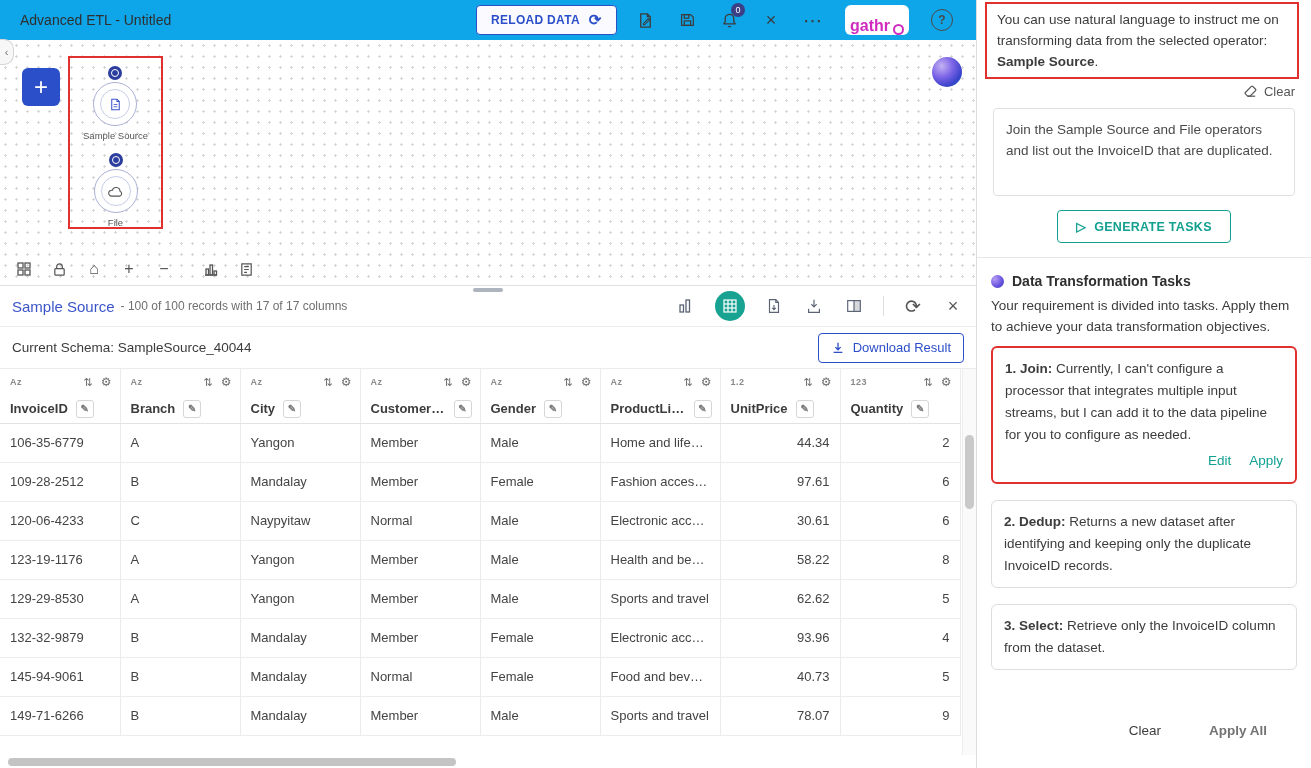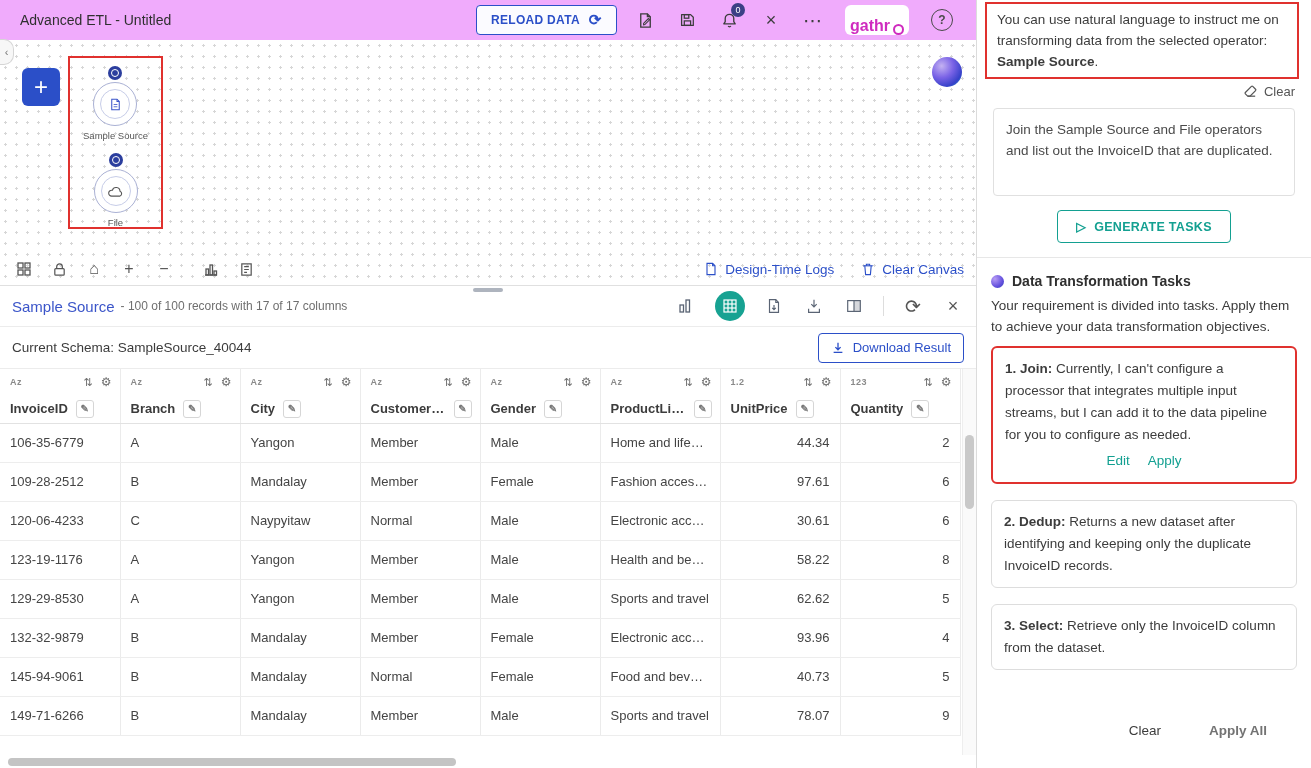--- a/index.html
+++ b/index.html
@@ -3,21 +3,21 @@
 <meta charset="utf-8">
 <style>
   * { box-sizing: border-box; }
   body { margin:0; font-family:"Liberation Sans", sans-serif; background:#fff; }
   .app { position:relative; width:1311px; height:768px; overflow:hidden; background:#fff; }
 
   
   .main { position:absolute; left:0; top:0; width:976px; height:768px; }
 
   
-  .topbar { position:relative; height:51px; background:#f0abfc; border-bottom:1px solid #404040; }
+  .topbar { position:relative; height:51px; background:#0ea5e9; border-bottom:1px solid #404040; }
   .title { position:absolute; left:20px; top:12px; font-size:14px; color:#2f2f2f; }
   .reload-btn { position:absolute; left:476px; top:5px; height:30px; padding:0 14px; background:#fbfbff;
     border:1px solid #2b4fc8; border-radius:4px; color:#2b4fc8; font-weight:bold; font-size:12px;
     letter-spacing:.3px; display:flex; align-items:center; gap:9px; cursor:pointer; font-family:inherit; }
   .rel-icon { font-size:15px; }
   .topbar-icons { position:absolute; left:634px; top:0; height:40px; display:flex; align-items:center; gap:20px; }
   .icon-btn { position:relative; width:22px; height:22px; display:inline-flex; align-items:center; justify-content:center;
     cursor:pointer; font-size:16px; color:#3c3c3c; }
   .badge { position:absolute; top:-6px; right:-5px; min-width:14px; height:14px; border-radius:7px; background:#3b3f85;
     color:#fff; font-size:9px; display:flex; align-items:center; justify-content:center; padding:0 2px; }
@@ -114,21 +114,21 @@
   .gen-btn { display:flex; align-items:center; gap:8px; border:1px solid #13a091; color:#13a091; background:#fff;
     border-radius:4px; padding:8px 18px; font-size:12.5px; font-weight:bold; letter-spacing:.3px; cursor:pointer; font-family:inherit; }
   .sdivider { height:1px; background:#e7e7e7; margin-top:14px; }
   .tasks-header { display:flex; align-items:center; gap:8px; margin:15px 14px 6px; font-size:14px; font-weight:bold; color:#2f2f2f; }
   .th-dot { width:13px; height:13px; border-radius:50%; background:radial-gradient(circle at 30% 30%, #b79cf5, #6450dd 60%, #2d3db8); }
   .tasks-desc { margin:0 14px; font-size:13.5px; color:#3c3c3c; line-height:21px; }
   .tasks-scroll { margin-top:9px; padding:0 14px; flex:1; overflow:hidden; }
   .task-card { border:1px solid #ddd; border-radius:6px; padding:10px 12px; margin-bottom:16px; font-size:13.5px;
     color:#3c3c3c; line-height:22px; background:#fff; }
   .task-card.highlight { border:2px solid #e0312e; }
-  .task-actions { display:flex; justify-content:center; gap:18px; margin-top:4px; }
+  .task-actions { display:flex; justify-content:flex-end; gap:18px; margin-top:4px; }
   .task-actions a { color:#13a091; cursor:pointer; text-decoration:none; }
   .sidebar-footer { display:flex; justify-content:flex-end; align-items:center; gap:48px; padding:14px 44px 30px 0; font-size:13.5px; }
   .footer-clear { color:#3c3c3c; font-weight:500; cursor:pointer; }
   .footer-apply { color:#737373; font-weight:bold; cursor:pointer; }
 </style>
 </head>
 <body>
 
 <div class="app">
 
@@ -234,37 +234,20 @@
             </svg>
         </span>
         <span class="ct-icon">
           <svg width="15" height="15" viewBox="0 0 16 16" fill="none" stroke="#555" stroke-width="1.3">
               <rect x="3" y="2" width="10" height="12"></rect>
               <path d="M5.5 5h5M5.5 8h5M5.5 11h3"></path>
             </svg>
         </span>
       </div>
 
-      <div class="canvas-links">
-        <a class="clink">
-          <svg width="16" height="16" viewBox="0 0 20 20" fill="none" stroke="#2b4fc8" stroke-width="1.4">
-              <path d="M12 3H5v14h10V6z"></path>
-              <path d="M12 3v3h3"></path>
-            </svg>
-          <span>Design-Time Logs</span>
-        </a>
-        <a class="clink">
-          <svg width="16" height="16" viewBox="0 0 20 20" fill="none" stroke="#2b4fc8" stroke-width="1.4">
-              <path d="M4 6h12"></path>
-              <path d="M8 6V4h4v2"></path>
-              <path d="M6 6l1 11h6l1-11"></path>
-            </svg>
-          <span>Clear Canvas</span>
-        </a>
-      </div>
     </div>
 
     <div class="preview">
       <div class="drag-handle"></div>
 
       <div class="preview-header">
         <span class="ptitle">Sample Source</span>
         <span class="pstats">- 100 of 100 records with 17 of 17 columns</span>
         <div class="ph-icons">
           <span class="ph-icon">

